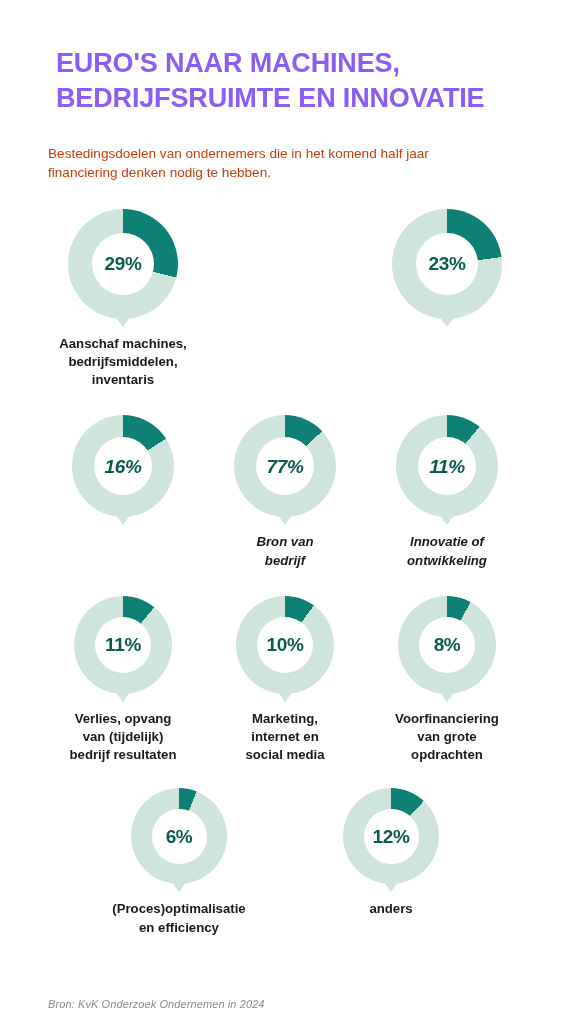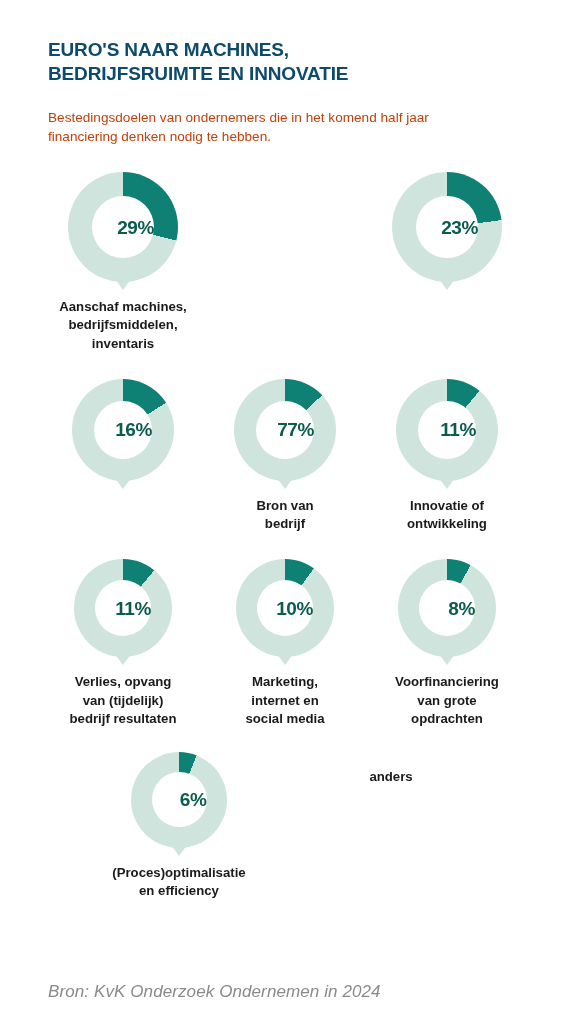--- a/index.html
+++ b/index.html
@@ -18,27 +18,27 @@
   .sheet {
     position: relative;
     width: 570px;
     height: 1024px;
     box-sizing: border-box;
     padding: 0 48px;
   }
 
   
   .title {
-    margin: 0;
+    margin: 8px;
     padding-top: 38px;
-    font-size: 19px;
+    font-size: 27px;
     line-height: 1.28;
     font-weight: bold;
     letter-spacing: -0.15px;
-    color: #0c4a6e;
+    color: #8b5cf6;
     white-space: pre-line;
   }
 
   .subtitle {
     margin: 0;
     padding-top: 21px;
     font-size: 13.6px;
     line-height: 1.42;
     color: #c2410c;
     white-space: pre-line;
@@ -96,21 +96,21 @@
     justify-content: center;
     position: relative;
     z-index: 1;
   }
 
   .hole {
     background: #FFFFFF;
     border-radius: 50%;
     display: flex;
     align-items: center;
-    justify-content: flex-end;
+    justify-content: center;
   }
 
   .pct {
     font-size: 19px;
     font-weight: bold;
     color: #0B5C4F;
     letter-spacing: -0.4px;
     line-height: 1;
   }
 
@@ -128,30 +128,30 @@
   .r1 .donut { width: 110px; height: 110px; }
   .r1 .hole  { width: 62px;  height: 62px;  }
   .r2 .donut { width: 102px; height: 102px; }
   .r2 .hole  { width: 58px;  height: 58px;  }
   .r3 .donut { width: 98px;  height: 98px;  }
   .r3 .hole  { width: 56px;  height: 56px;  }
   .r4 .donut { width: 96px;  height: 96px;  }
   .r4 .hole  { width: 55px;  height: 55px;  }
 
   .row-gap-1 { margin-top: 0px; }
-  .row-gap-2 { margin-top: 26px; }
+  .row-gap-2 { margin-top: 26px; font-style: italic; }
   .row-gap-3 { margin-top: 26px; }
   .row-gap-4 { margin-top: 24px; }
 
   
   .source {
     position: absolute;
     left: 48px;
     bottom: 22px;
-    font-size: 17px;
+    font-size: 11px;
     font-style: italic;
     color: #8A8A8A;
     letter-spacing: 0.1px;
   }
 </style>
 </head>
 <body>
 
 <div class="sheet">
 
@@ -265,20 +265,27 @@
           <div class="donut" style="background: conic-gradient(rgb(14, 128, 116) 0deg, rgb(14, 128, 116) 21.6deg, rgb(207, 228, 221) 21.6deg, rgb(207, 228, 221) 360deg);">
             <div class="hole">
               <span class="pct">6%</span>
             </div>
           </div>
         </div>
         <div class="label">(Proces)optimalisatie
 en efficiency</div>
       </div>
       <div class="cell">
+        <div class="bubble">
+          <div class="donut" style="background: conic-gradient(rgb(14, 128, 116) 0deg, rgb(14, 128, 116) 43.2deg, rgb(207, 228, 221) 43.2deg, rgb(207, 228, 221) 360deg);">
+            <div class="hole">
+              <span class="pct">12%</span>
+            </div>
+          </div>
+        </div>
         <div class="label">anders</div>
       </div>
     </div>
 
   </div>
 
   <div class="source">Bron: KvK Onderzoek Ondernemen in 2024</div>
 
 </div>
 

